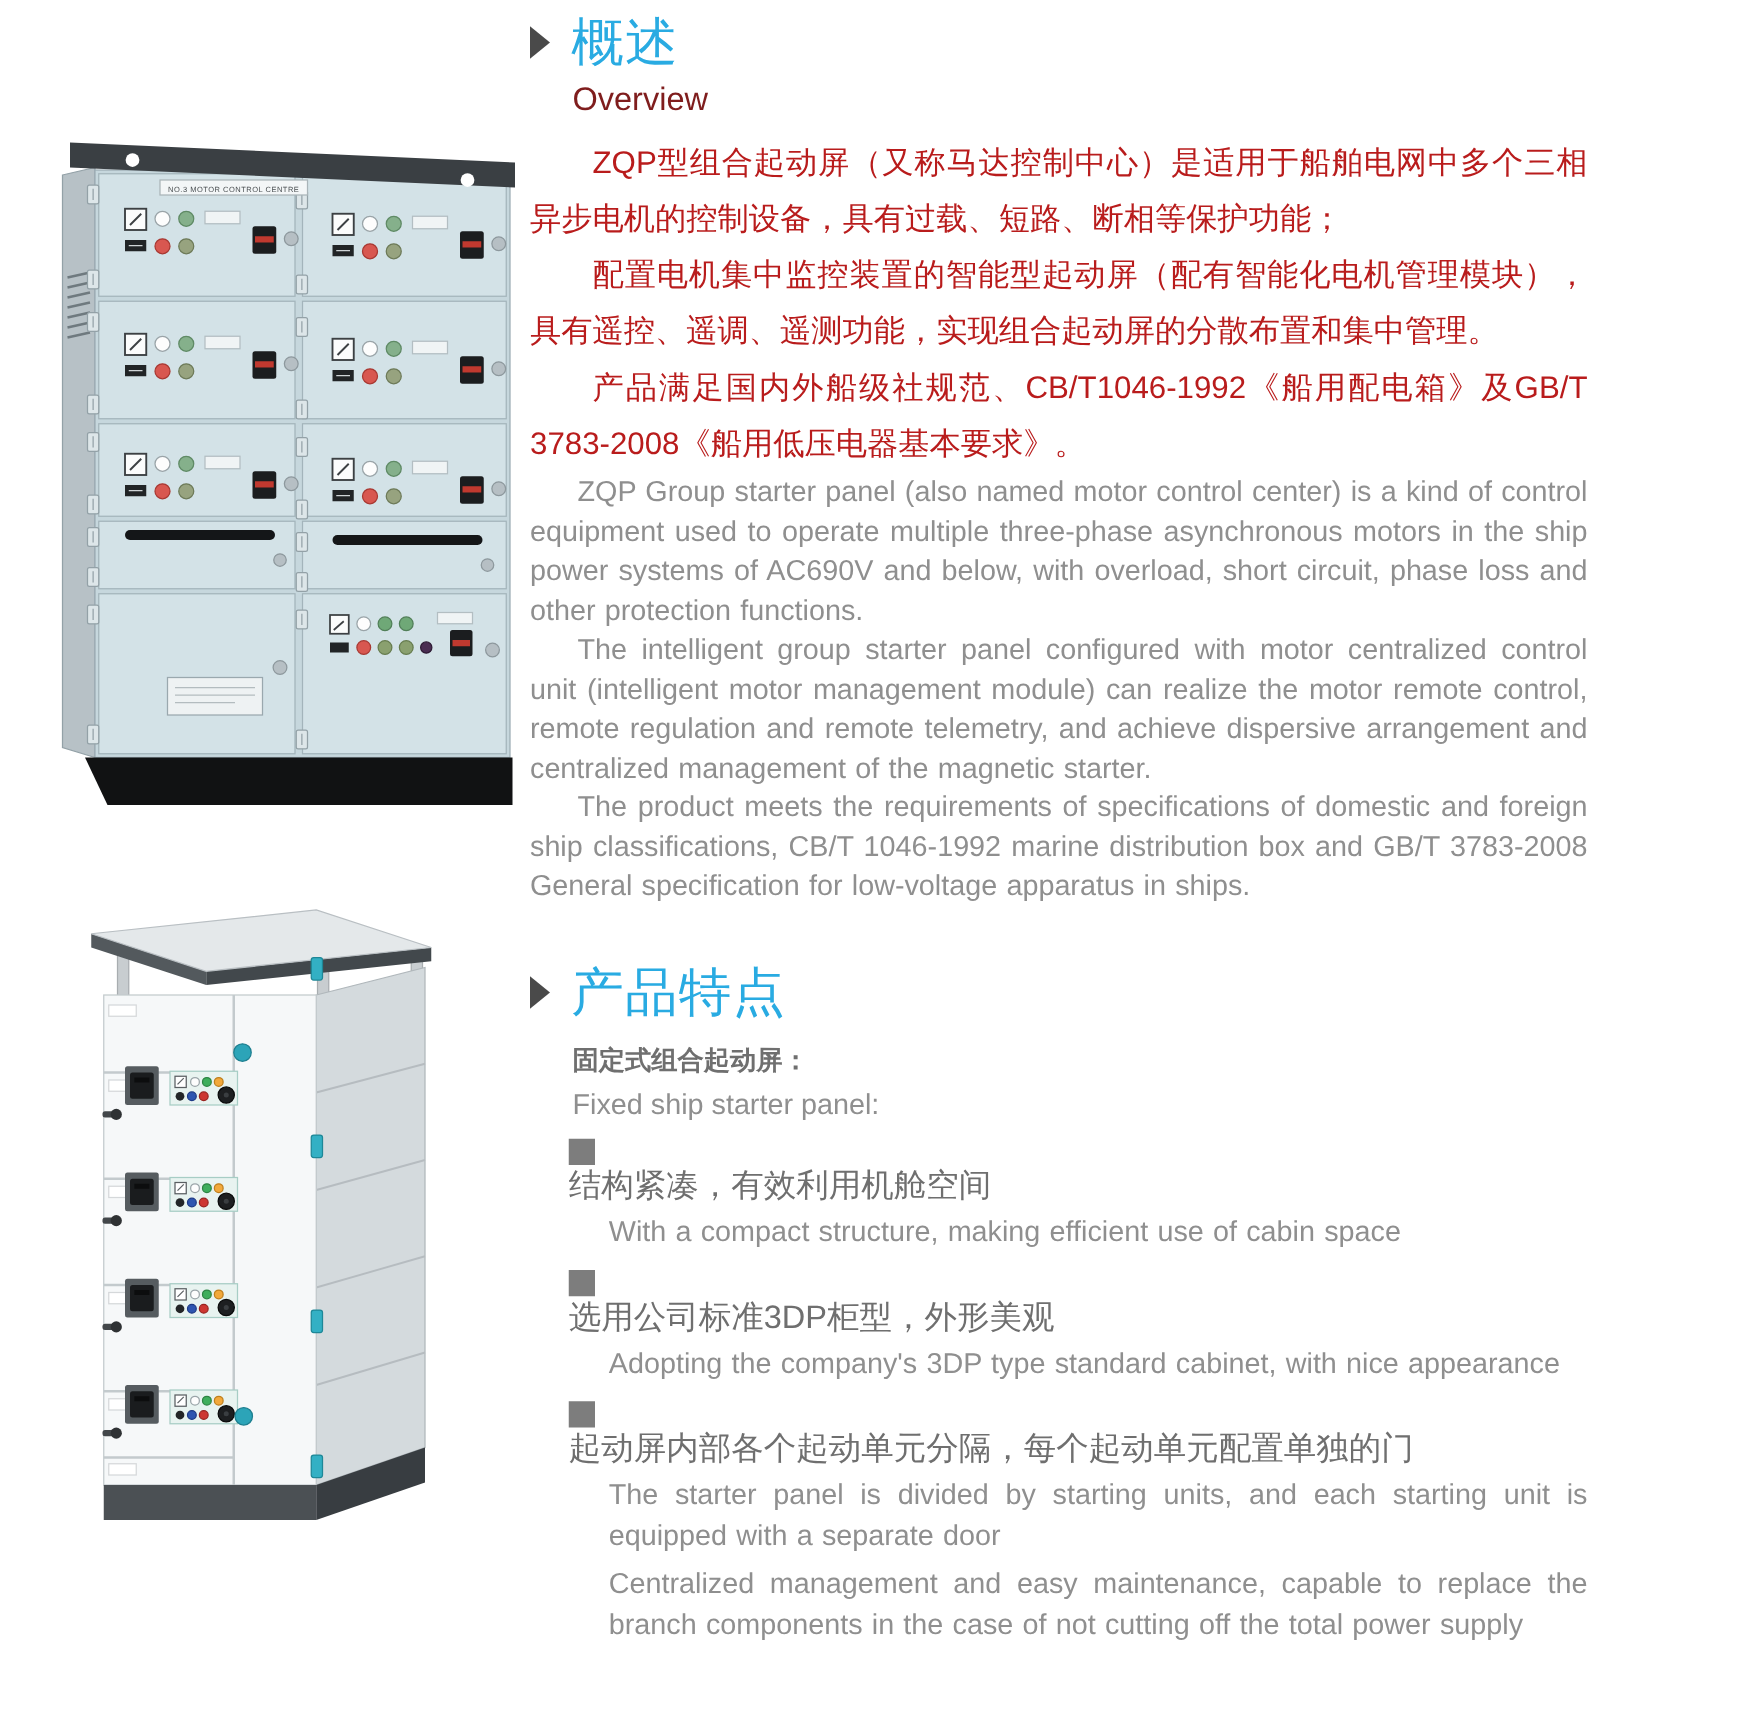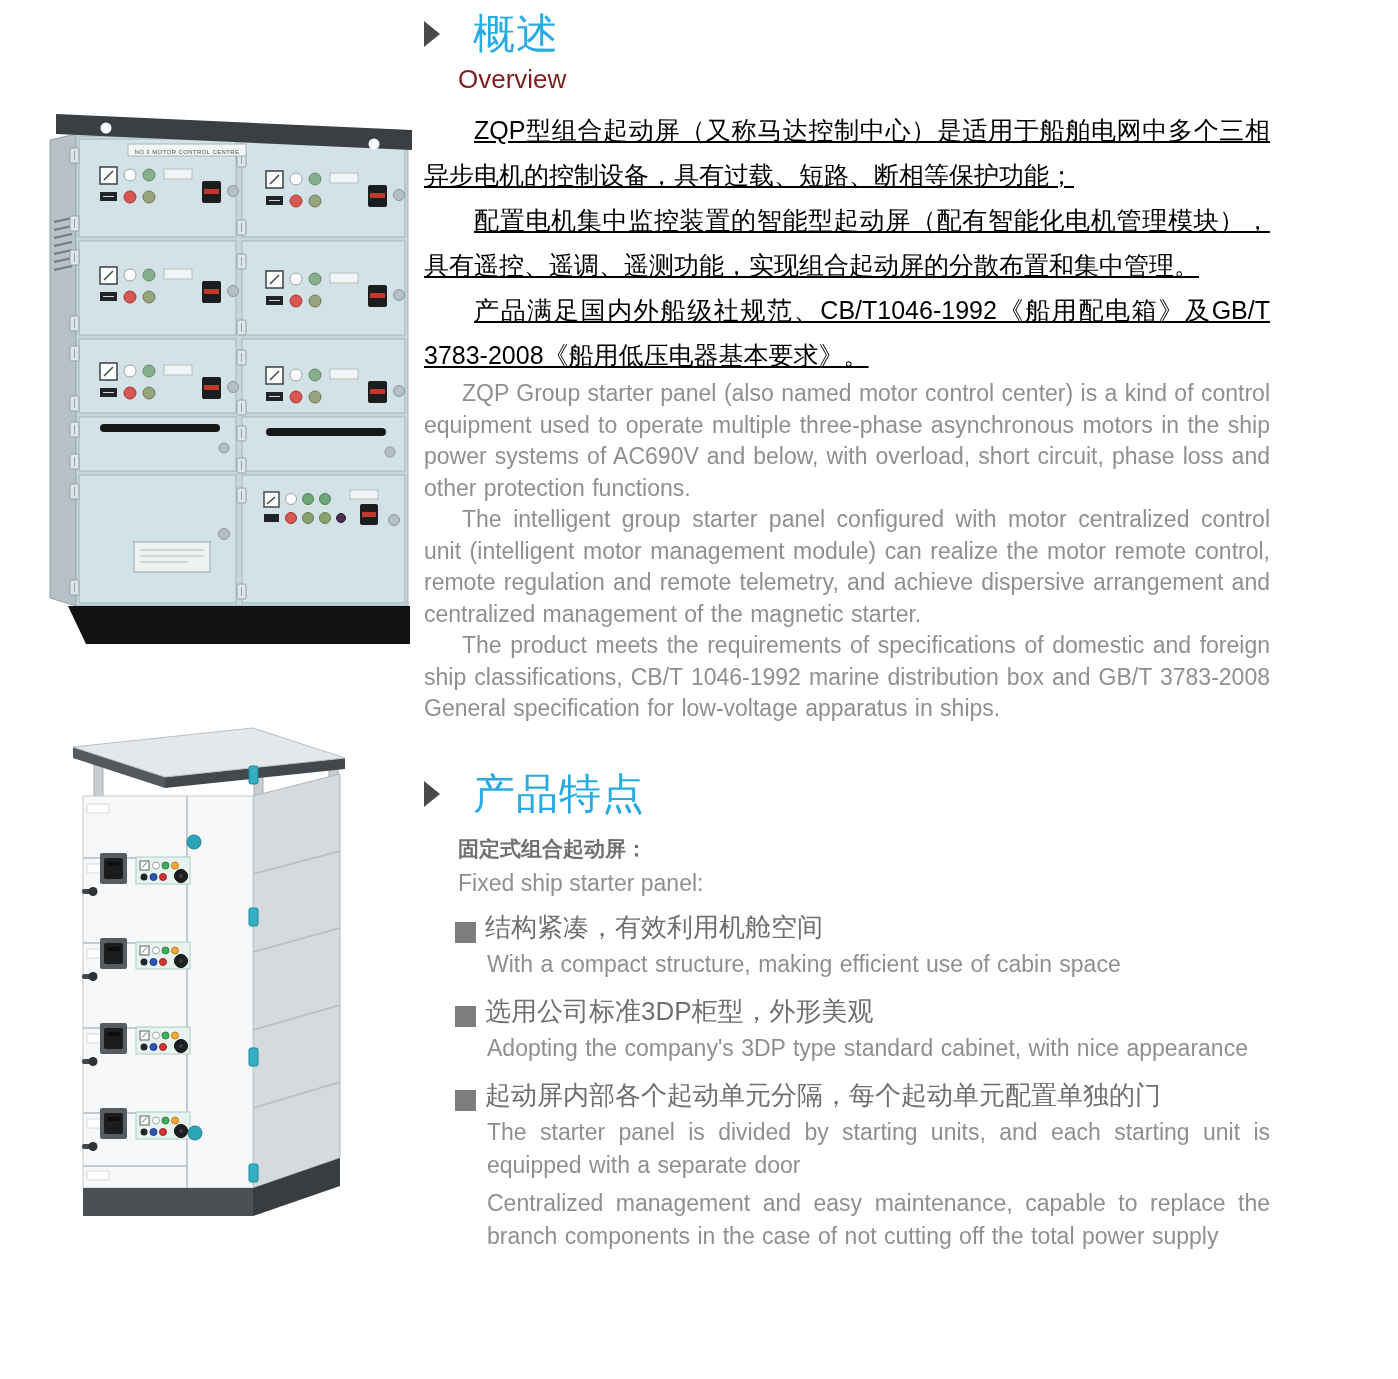--- a/index.html
+++ b/index.html
@@ -9,29 +9,29 @@
   .photo{position:absolute;}
   .photo-1{left:42px;top:104px;width:380px;height:545px;}
   .photo-2{left:72px;top:718px;width:280px;height:528px;}
   
   .sec{position:absolute;left:424px;width:846px;}
   .sec-overview{top:10px;}
   .sec-features{top:770px;}
   .sec-head{display:flex;align-items:center;height:48px;}
   .tri{width:0;height:0;border-top:13px solid transparent;border-bottom:13px solid transparent;
        border-left:16px solid #4a4a4a;margin-right:17px;flex:none;}
-  .title-cn{font-size:42px;line-height:48px;color:#29abe2;margin:16px;font-weight:normal;letter-spacing:1px;}
+  .title-cn{font-size:42px;line-height:48px;color:#29abe2;margin:0;font-weight:normal;letter-spacing:1px;}
   .title-en{font-size:26px;line-height:30px;color:#7f1d1d;margin:6px 0 0 34px;}
   .body-text{margin-top:14px;}
-  p.cn{font-size:25px;line-height:45px;color:#000000;text-align:justify;text-indent:2em;margin:0;text-decoration:underline;}
+  p.cn{font-size:25px;line-height:45px;color:#b91c1c;text-align:justify;text-indent:2em;margin:0;}
   p.en{font-size:23px;line-height:31.5px;color:#8f8f8f;text-align:justify;text-indent:38px;margin:0;word-spacing:1px;}
   .sub-cn{font-size:21px;line-height:32px;font-weight:bold;color:#6f6f6f;margin:15px 0 0 34px;}
   .sub-en{font-size:23px;line-height:28px;color:#8f8f8f;margin:4px 0 0 34px;}
   .feature-list{margin-top:6px;}
-  .f-cn-row{display:flex;align-items:flex-end;margin:14px 0 0 31px;}
+  .f-cn-row{display:flex;align-items:flex-start;margin:14px 0 0 31px;flex-direction:column;}
   .sq{width:21px;height:21px;background:#7d7d7d;margin-right:9px;flex:none;}
   .f-cn{font-size:26px;line-height:32px;color:#6f6f6f;}
   .f-en{font-size:23px;line-height:33px;color:#8f8f8f;margin:5px 0 0 63px;text-align:justify;word-spacing:1px;}
 </style>
 </head>
 <body>
 
 <div class="page">
 
   <div class="photo photo-1">

